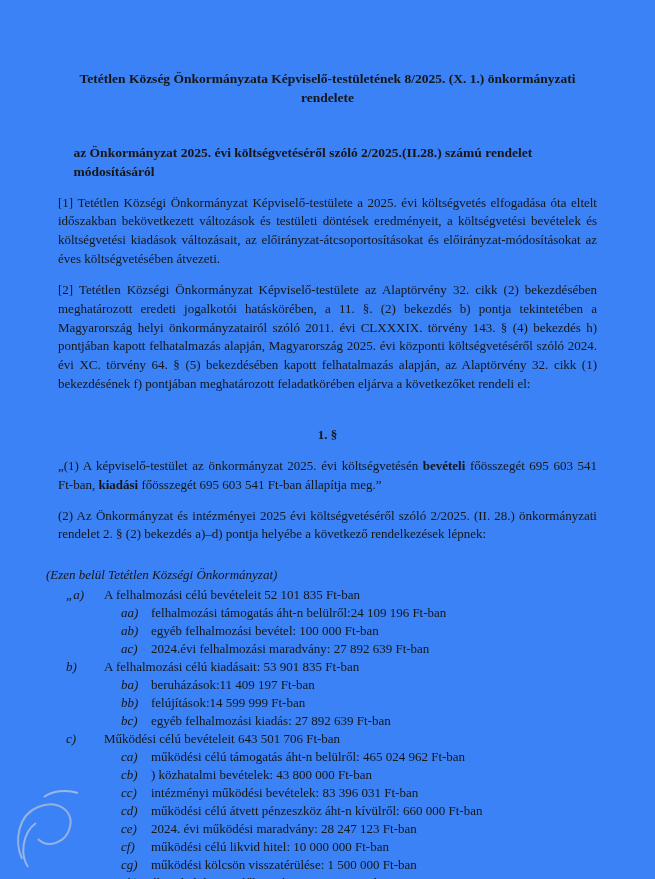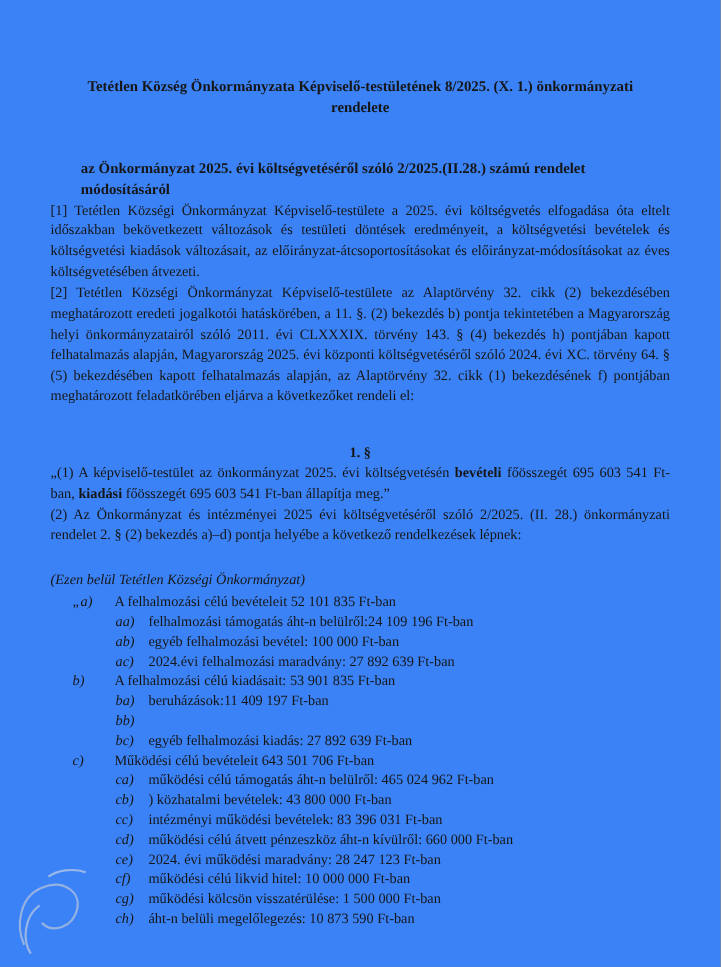--- a/index.html
+++ b/index.html
@@ -28,21 +28,21 @@
   .subtitle {
     font-weight: bold;
     text-align: left;
     font-size: 13.5px;
     line-height: 1.4;
     margin: 36px auto 0 auto;
     max-width: 508px;
   }
   p.just {
     text-align: justify;
-    margin: 0;
+    margin: 12px;
   }
   .preamble-1 { margin-top: 32px; }
   .preamble-2 { margin-top: 9px; }
   .section-heading {
     font-weight: bold;
     text-align: center;
     margin-top: 32px;
   }
   .para-1 { margin-top: 28px; }
   .quote   { margin-top: 21px; }
@@ -53,21 +53,21 @@
     margin-top: 22px;
   }
   .provisions { margin-top: 1px; }
   .li { display: flex; line-height: 18px; }
   .li .marker {
     font-style: italic;
     flex: 0 0 auto;
     white-space: pre;
   }
   .li.main .marker { margin-left: 20px; width: 38px; }
-  .li.sub  .marker { margin-left: 59px; width: 30px; }
+  .li.sub  .marker { margin-left: 75px; width: 30px; }
   .li .text { flex: 1 1 auto; }
 
   .scan-artifact {
     position: absolute;
     left: 8px;
     bottom: 6px;
     opacity: 0.55;
     pointer-events: none;
   }
 </style>
@@ -114,20 +114,21 @@
         <div class="li main">
           <span class="marker">b)</span>
           <span class="text">A felhalmozási célú kiadásait: 53 901 835 Ft-ban</span>
         </div>
         <div class="li sub">
           <span class="marker">ba)</span>
           <span class="text">beruházások:11 409 197 Ft-ban</span>
         </div>
         <div class="li sub">
           <span class="marker">bb)</span>
+          <span class="text">felújítások:14 599 999 Ft-ban</span>
         </div>
         <div class="li sub">
           <span class="marker">bc)</span>
           <span class="text">egyéb felhalmozási kiadás: 27 892 639 Ft-ban</span>
         </div>
         <div class="li main">
           <span class="marker">c)</span>
           <span class="text">Működési célú bevételeit 643 501 706 Ft-ban</span>
         </div>
         <div class="li sub">

